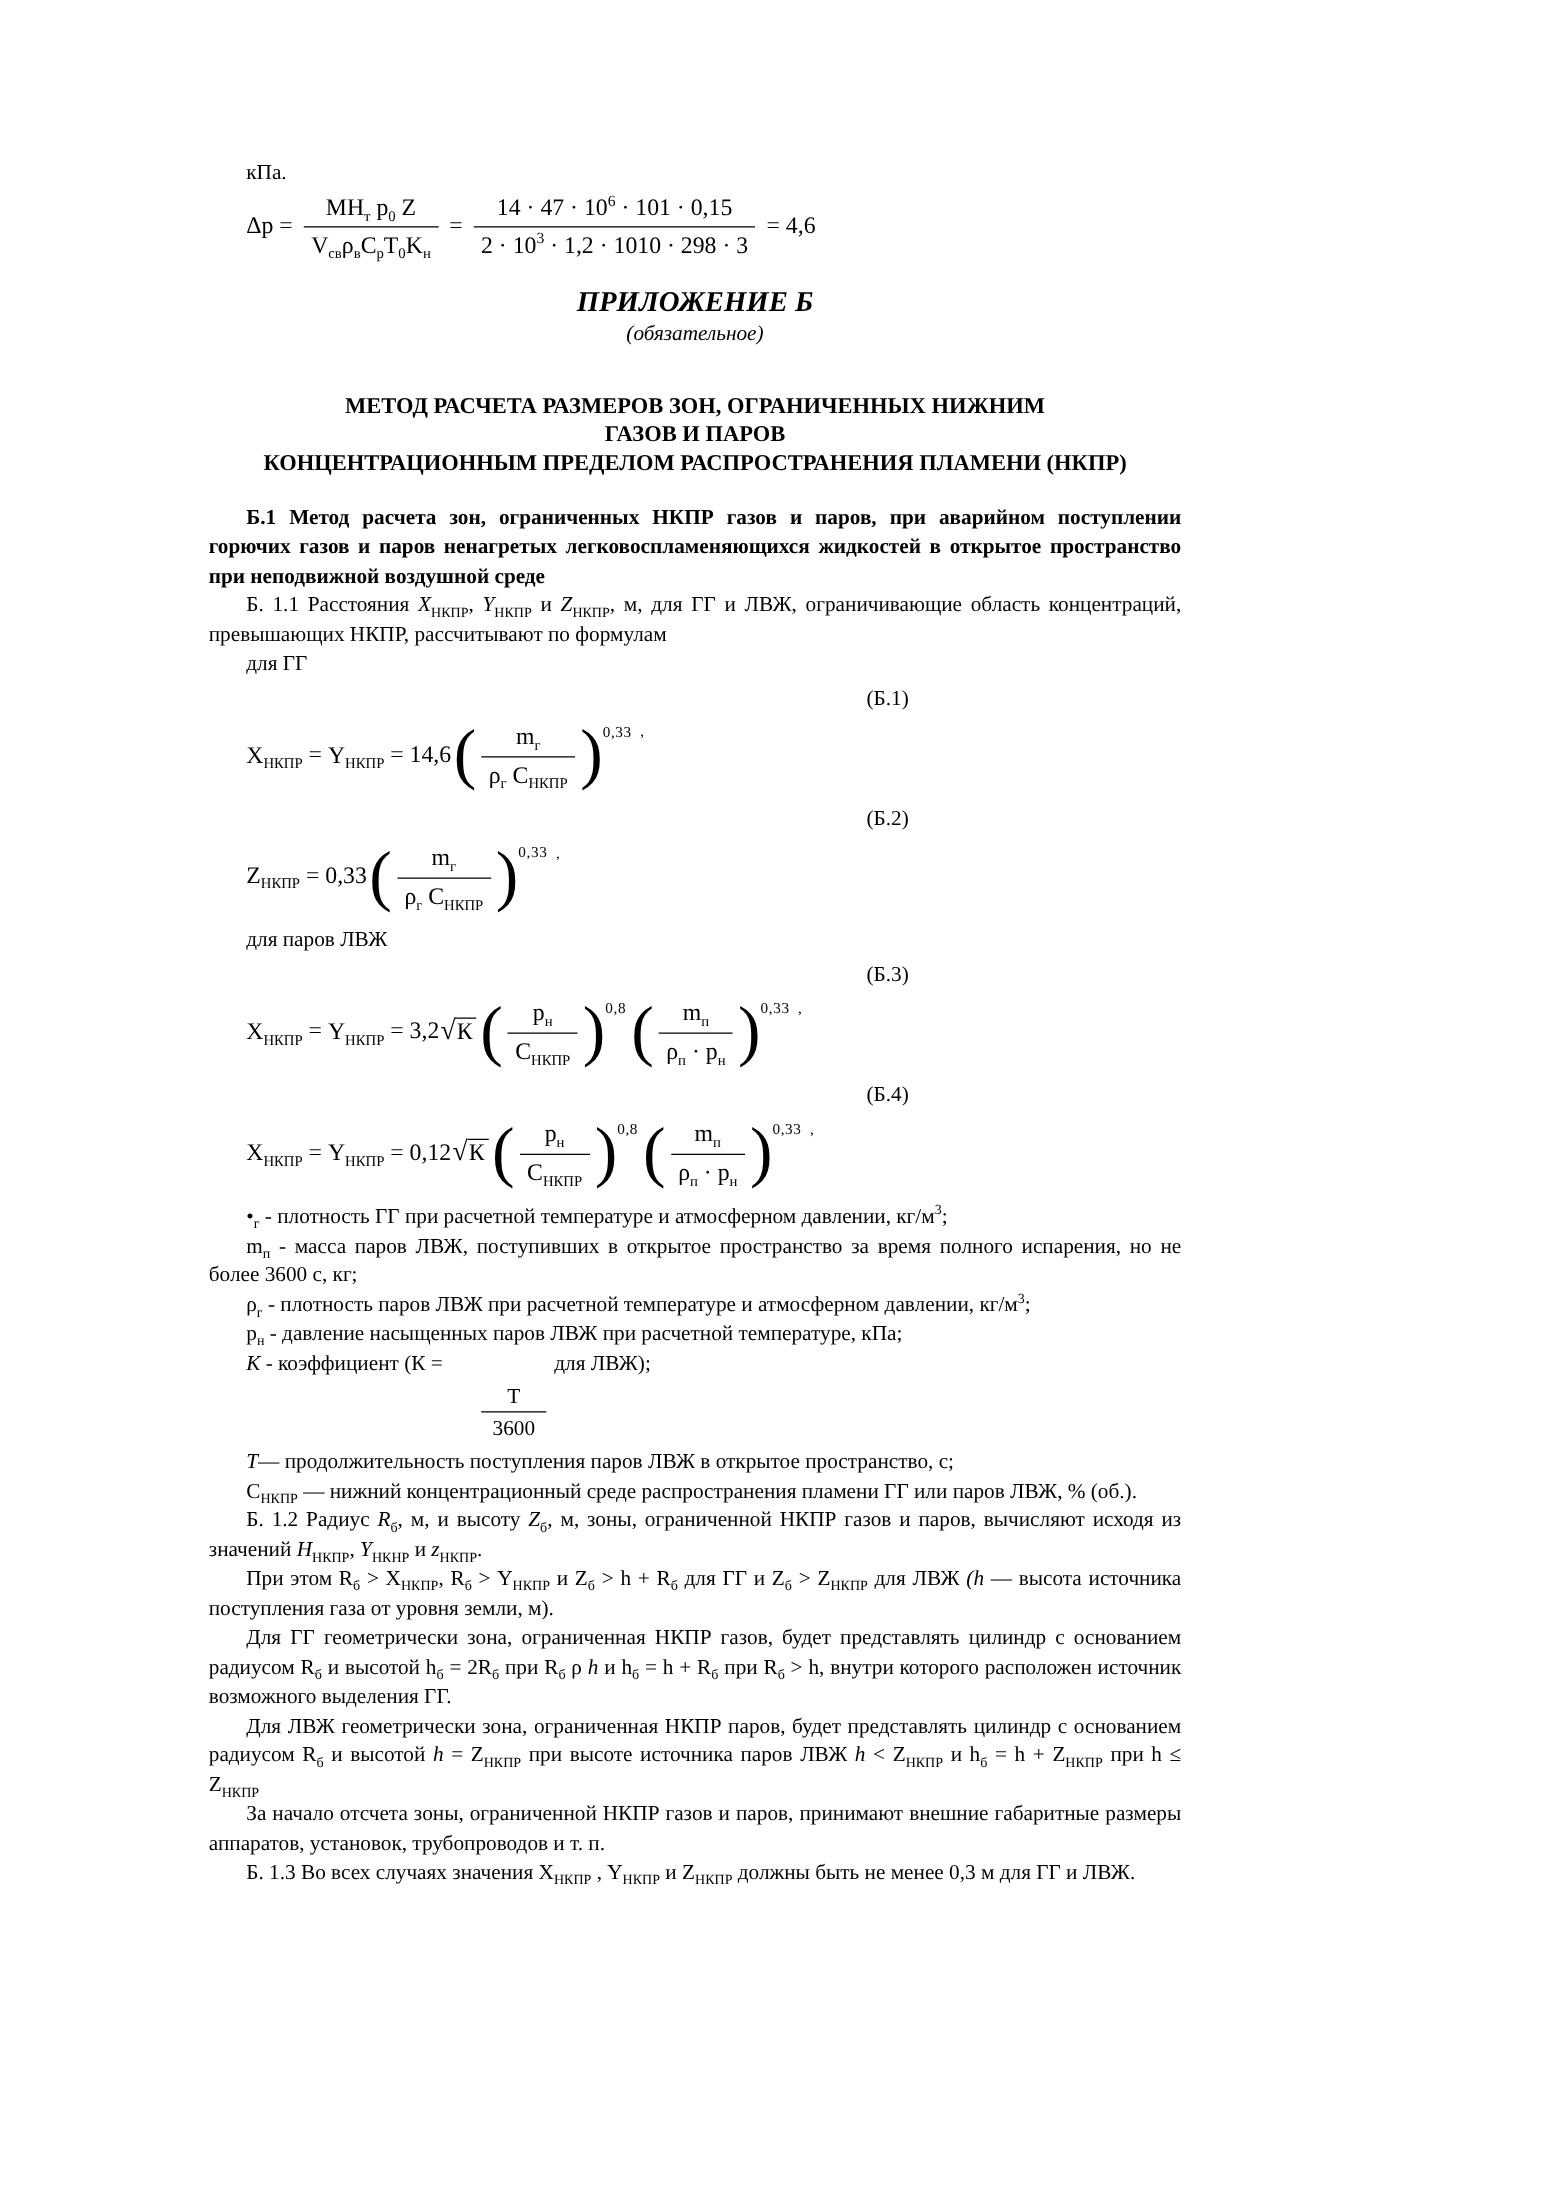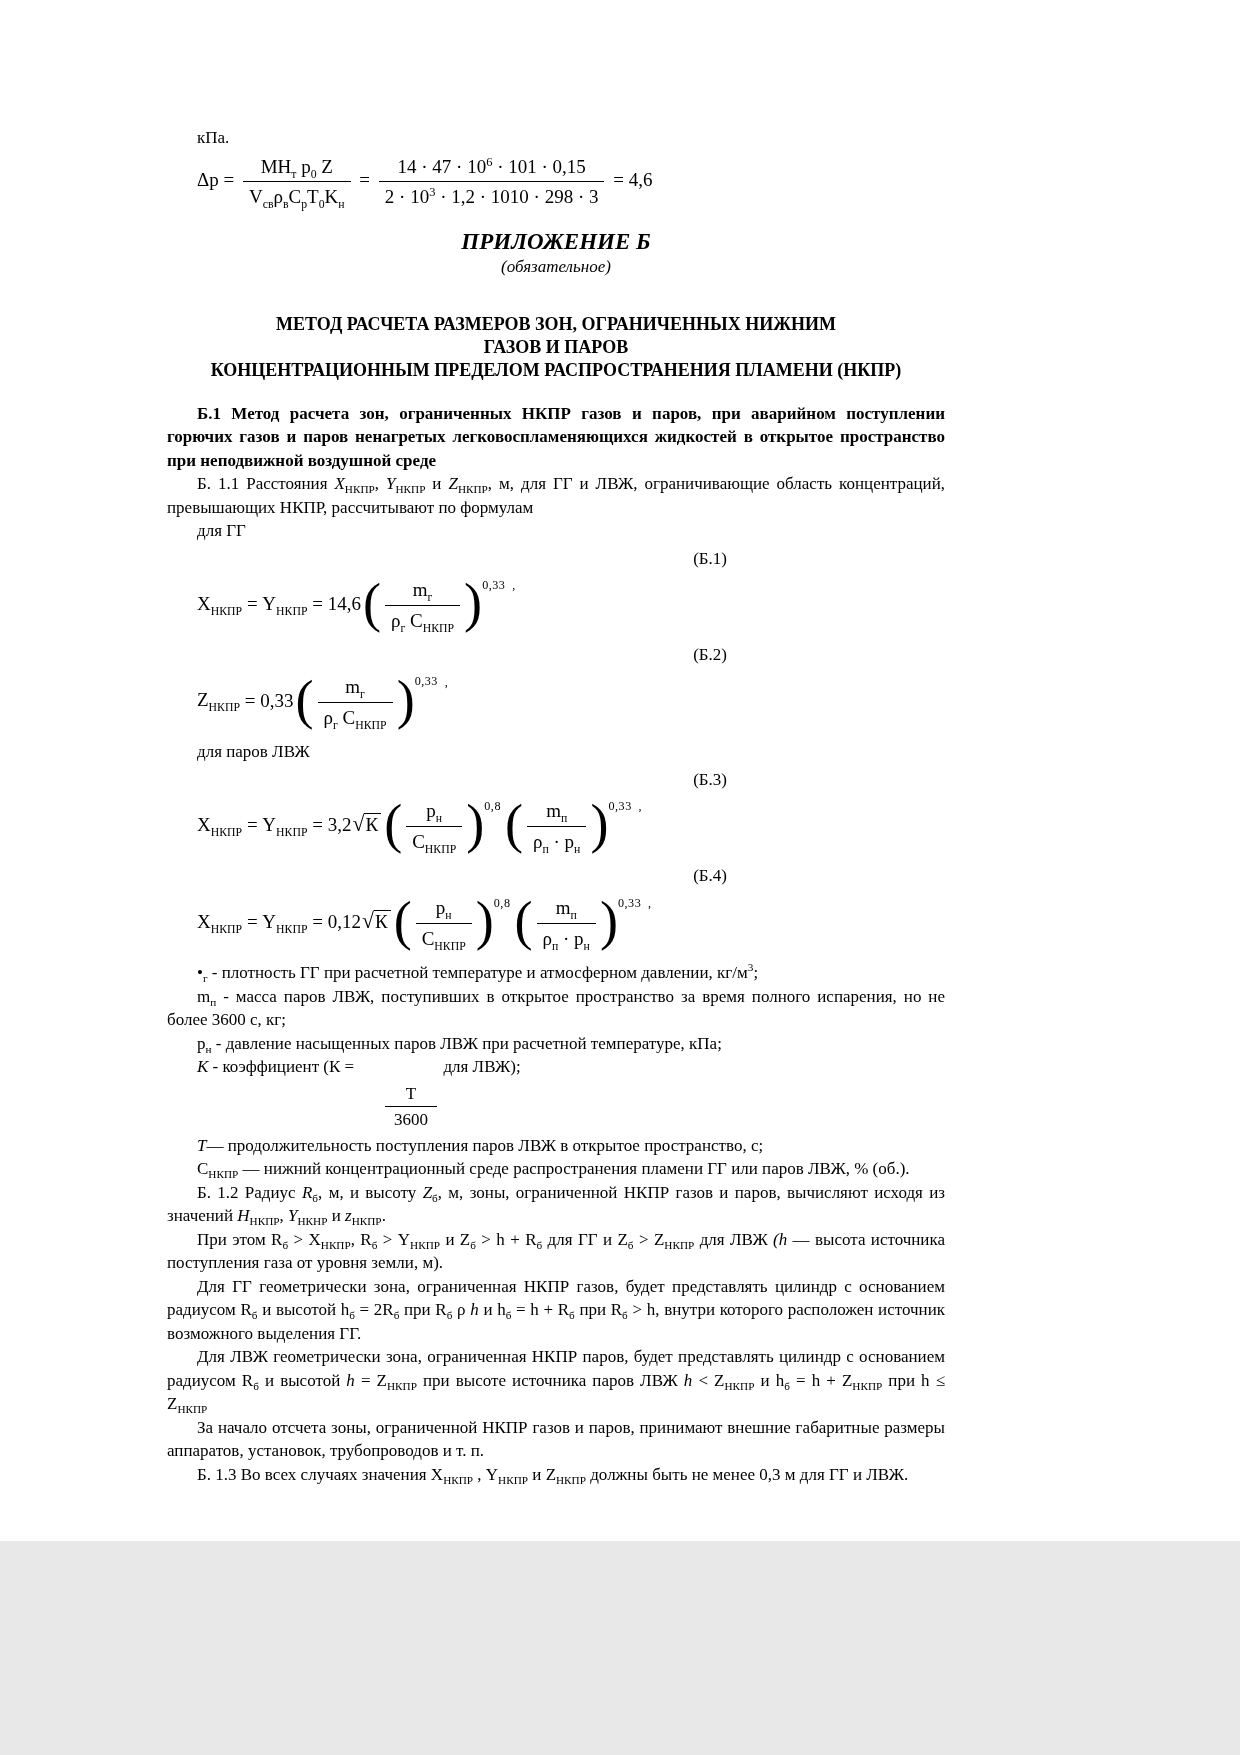--- a/index.html
+++ b/index.html
@@ -1,17 +1,17 @@
 <!DOCTYPE html>
 <html><head>
 <meta charset="utf-8">
 <style>
   html,body{margin:0;padding:0;background:#e8e8e8;}
   body{width:1240px;height:1755px;font-family:"Liberation Serif",serif;color:#000;}
-  .page{position:relative;width:1240px;height:1541px;background:#ffffff;overflow:hidden;}
+  .page{position:relative;width:1240px;height:1755px;background:#ffffff;overflow:hidden;}
   .content{position:absolute;left:167px;top:126px;width:778px;font-size:17px;line-height:23.5px;}
   .unit{margin-left:441px;text-indent:0;}
   .para{margin:0;text-align:justify;text-indent:30px;}
   .para.bold{font-weight:bold;margin-top:20px;}
   .it{font-style:italic;}
   sub{font-size:66%;line-height:0;}
   sup{font-size:66%;line-height:0;}
   .app-title{text-align:center;font-style:italic;font-size:23px;margin-top:20px;font-weight:bold;}
   .app-sub{text-align:center;font-style:italic;margin-top:2px;}
   .main-title{text-align:center;font-weight:bold;font-size:18px;line-height:23px;margin-top:34px;font-family:Liberation Serif, serif;}
@@ -65,20 +65,21 @@
     <p class="para">для паров ЛВЖ</p>
 
     <div class="eq-label">(Б.3)</div>
     <div class="formula"><span><span>X</span><sub>НКПР</sub></span><span> = </span><span><span>Y</span><sub>НКПР</sub></span><span> = 3,2</span><span class="sqrt"><span class="rs">√</span><span class="rc">К</span></span><span class="pargrp"><span class="bp">(</span><span class="frac"><span class="fn"><span><span>р</span><sub>н</sub></span></span><span class="fd"><span><span>С</span><sub>НКПР</sub></span></span></span><span class="bp">)</span><span class="hexp">0,8</span></span><span class="pargrp"><span class="bp">(</span><span class="frac"><span class="fn"><span><span>m</span><sub>п</sub></span></span><span class="fd"><span><span>ρ</span><sub>п</sub></span><span> · </span><span><span>р</span><sub>н</sub></span></span></span><span class="bp">)</span><span class="hexp">0,33</span></span><span> </span><span class="hexp">,</span></div>
 
     <div class="eq-label">(Б.4)</div>
     <div class="formula"><span><span>X</span><sub>НКПР</sub></span><span> = </span><span><span>Y</span><sub>НКПР</sub></span><span> = 0,12</span><span class="sqrt"><span class="rs">√</span><span class="rc">К</span></span><span class="pargrp"><span class="bp">(</span><span class="frac"><span class="fn"><span><span>р</span><sub>н</sub></span></span><span class="fd"><span><span>С</span><sub>НКПР</sub></span></span></span><span class="bp">)</span><span class="hexp">0,8</span></span><span class="pargrp"><span class="bp">(</span><span class="frac"><span class="fn"><span><span>m</span><sub>п</sub></span></span><span class="fd"><span><span>ρ</span><sub>п</sub></span><span> · </span><span><span>р</span><sub>н</sub></span></span></span><span class="bp">)</span><span class="hexp">0,33</span></span><span> </span><span class="hexp">,</span></div>
 
     <p class="para"><span>•</span><sub>г</sub><span> - плотность ГГ при расчетной температуре и атмосферном давлении, кг/м</span><sup>3</sup><span>;</span></p>
     <p class="para"><span>m</span><sub>п</sub><span> - масса паров ЛВЖ, поступивших в открытое пространство за время полного испарения, но не более 3600 с, кг;</span></p>
+    <p class="para"><span>ρ</span><sub>г</sub><span> - плотность паров ЛВЖ при расчетной температуре и атмосферном давлении, кг/м</span><sup>3</sup><span>;</span></p>
     <p class="para"><span>р</span><sub>н</sub><span> - давление насыщенных паров ЛВЖ при расчетной температуре, кПа;</span></p>
     <p class="para"><span class="it">К</span><span> -  коэффициент (К = </span><span class="gap" style="width: 85px;"></span><span>для ЛВЖ);</span></p>
 
     <div class="tfrac">
       <span class="tfn">Т</span>
       <span class="tfd">3600</span>
     </div>
 
     <p class="para"><span class="it">Т</span><span>— продолжительность поступления паров ЛВЖ в открытое пространство, с;</span></p>
     <p class="para"><span>С</span><sub>НКПР</sub><span> — нижний концентрационный среде распространения пламени ГГ или паров ЛВЖ, % (об.).</span></p>

